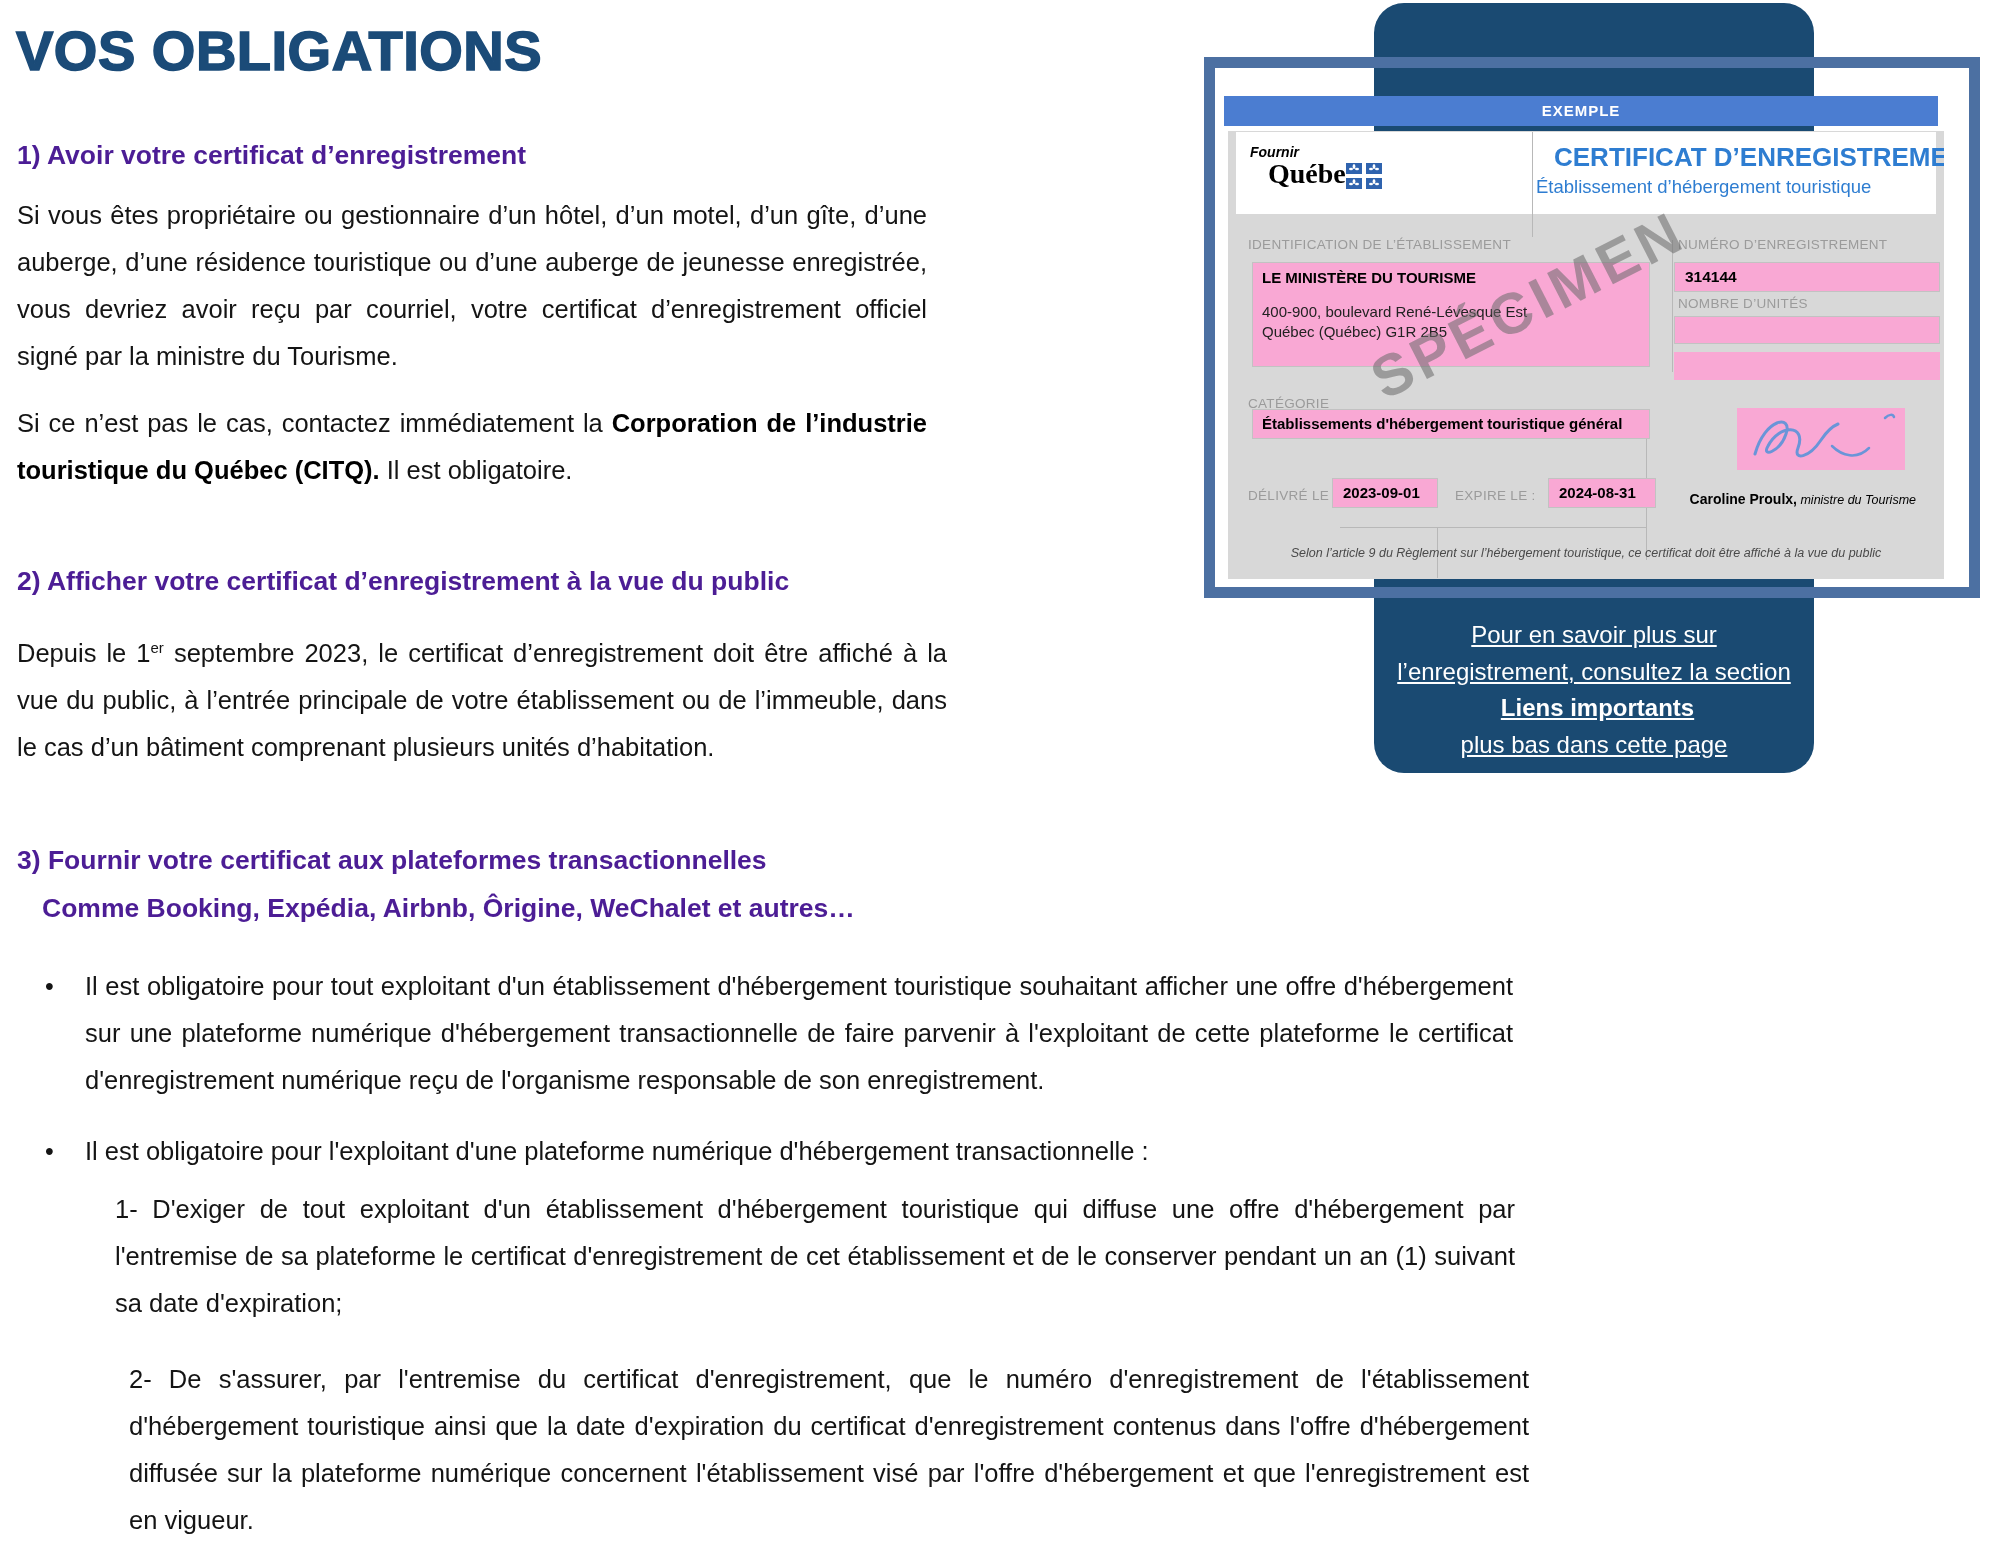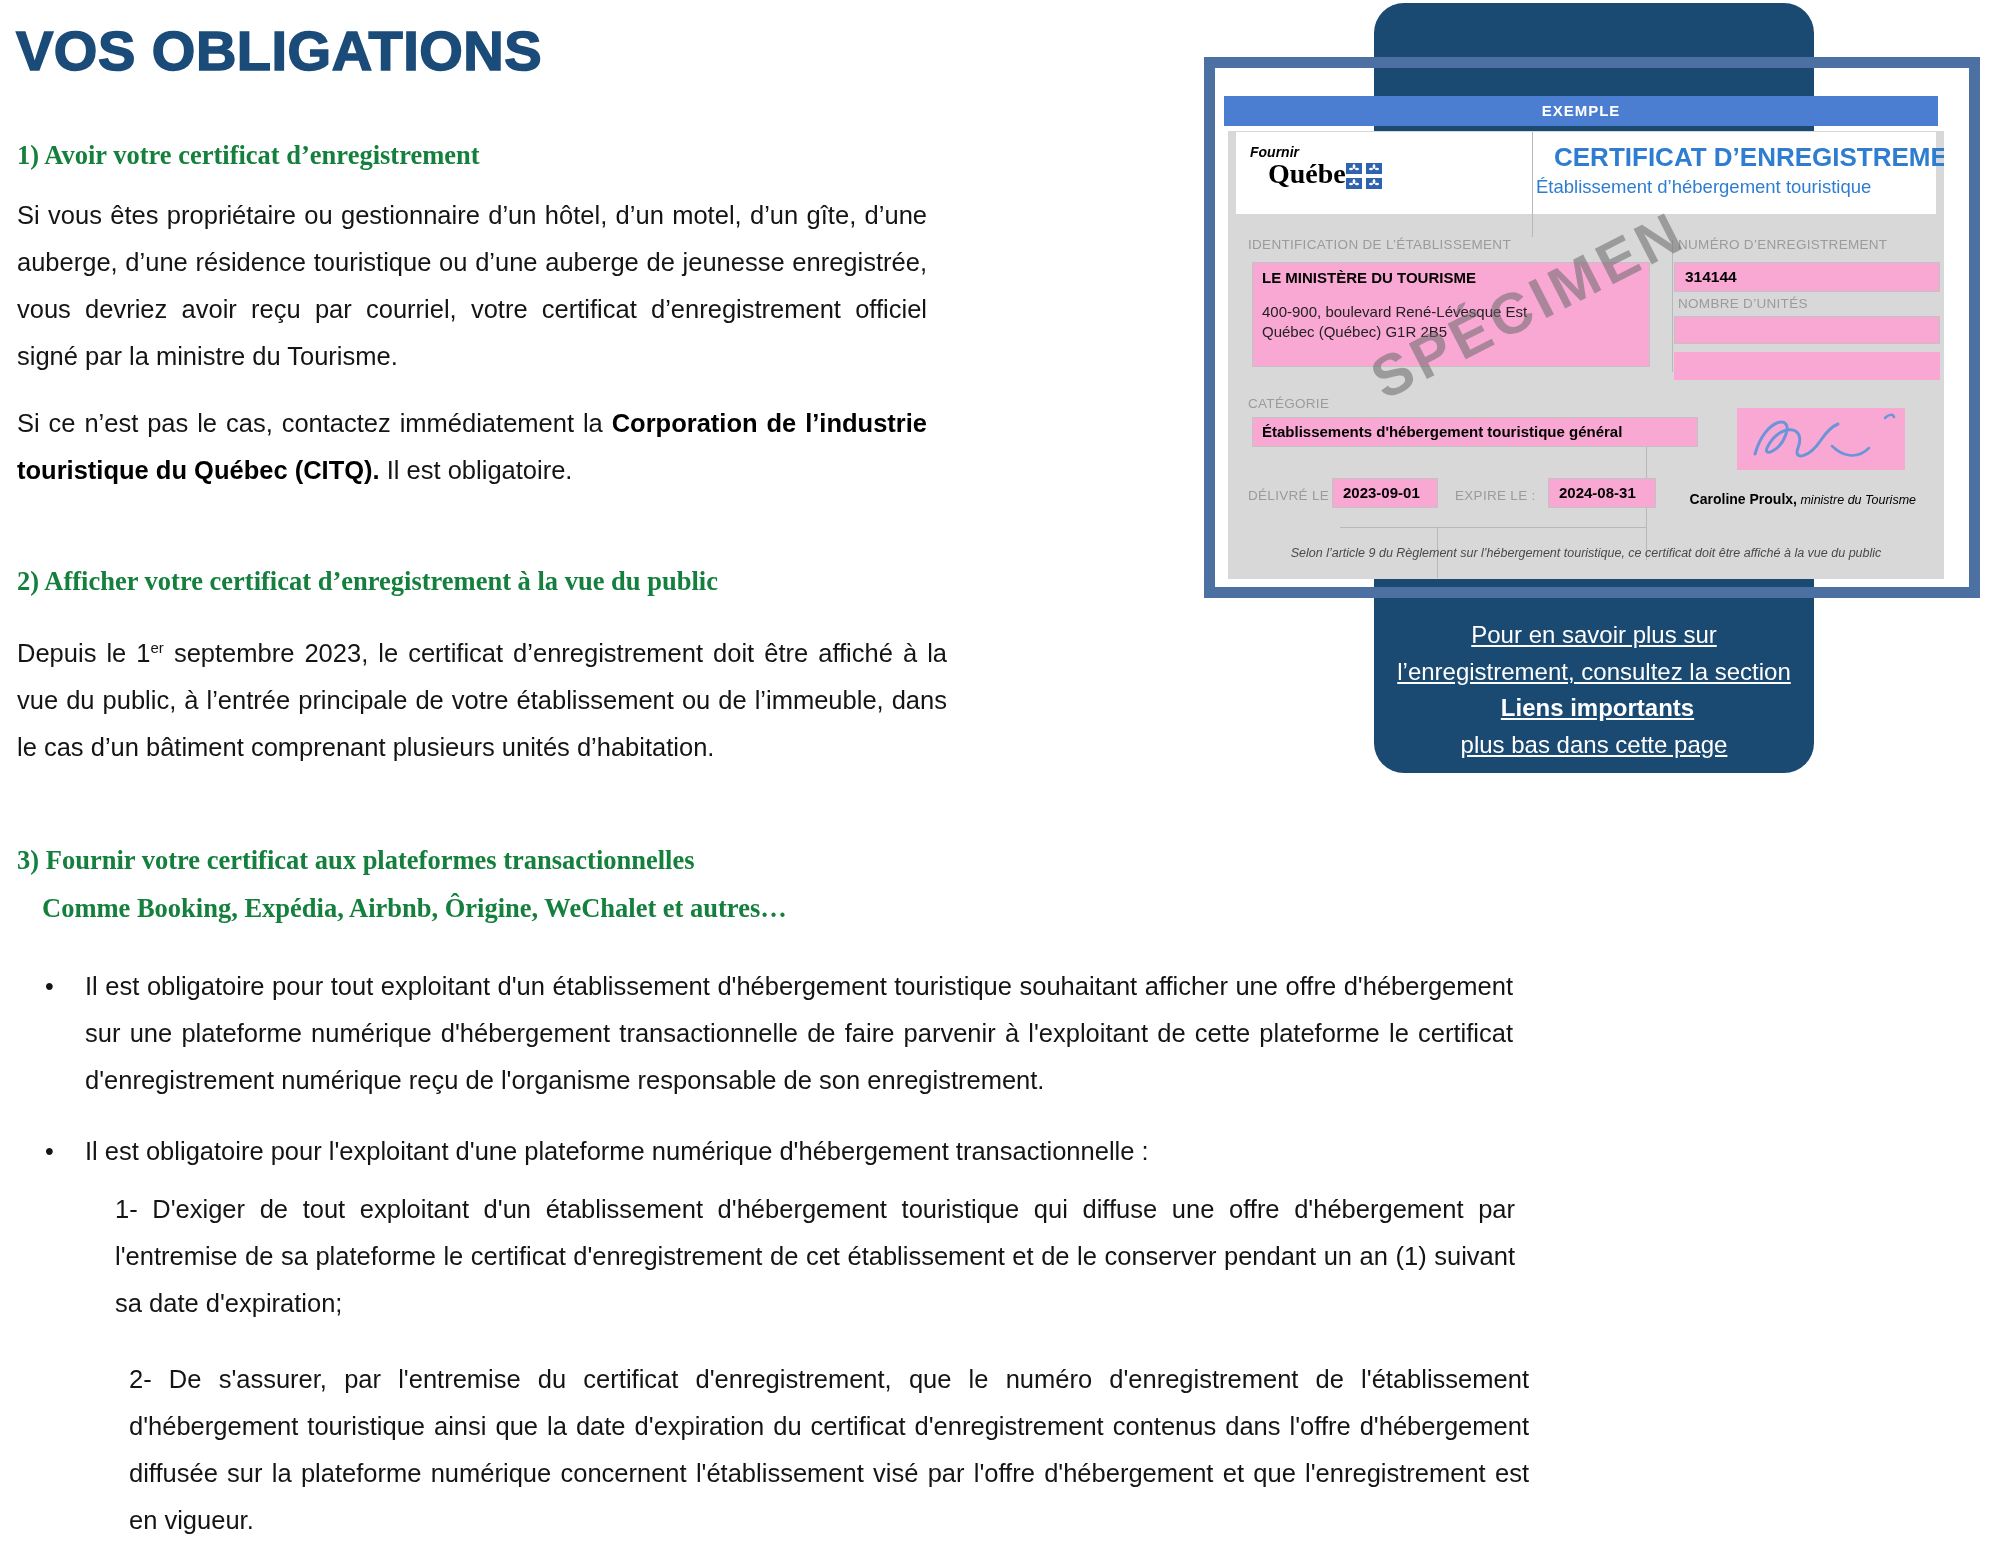--- a/index.html
+++ b/index.html
@@ -6,21 +6,21 @@
   #page{
     position:relative;width:2000px;height:1545px;background:#ffffff;overflow:hidden;
     font-family:"Liberation Sans",sans-serif;color:#141414;
   }
   .abs{position:absolute;}
   
   .doc-title{
     left:16px;top:18px;font-size:56px;font-weight:700;color:#1b4b78;
     letter-spacing:.5px;-webkit-text-stroke:1.6px #1b4b78;white-space:nowrap;
   }
-  .h-sec{font-size:26.5px;font-weight:700;color:#15803d;white-space:nowrap;font-family:Liberation Serif, serif;}
+  .h-sec{font-size:26.5px;font-weight:700;color:#4c1d95;white-space:nowrap;}
   .para{font-size:25.5px;line-height:47px;text-align:justify;color:#141414;}
   .para sup{font-size:15px;vertical-align:super;line-height:0;}
   .bullet-item{font-size:25.5px;line-height:47px;text-align:justify;}
   .bullet-item .dot{position:absolute;left:-40px;top:0;font-size:25px;}
   .subitem{font-size:25.5px;line-height:47px;text-align:justify;}
   
   .navy-band{left:1374px;top:3px;width:440px;height:770px;border-radius:30px;background:#1a4a72;z-index:1;}
   .info-text{position:absolute;left:0;right:0;bottom:10px;text-align:center;color:#ffffff;
     font-size:24px;line-height:36.5px;z-index:1;text-decoration:underline;}
   .info-text .bold-line{font-weight:700;padding-left:7px;}
@@ -159,21 +159,21 @@
       <div class="cert-addr">
         <div>400-900, boulevard René-Lévesque Est</div>
         <div>Québec (Québec) G1R 2B5</div>
       </div>
     </div>
     <div class="field" style="left:446px;top:131px;width:266px;height:30px;">
       <div class="cert-num">314144</div>
     </div>
     <div class="field" style="left:446px;top:185px;width:266px;height:28px;"></div>
     <div class="field" style="left:446px;top:221px;width:266px;height:28px;border:none;"></div>
-    <div class="field" style="left:24px;top:286px;width:446px;height:30px;">
+    <div class="field" style="left:24px;top:278px;width:398px;height:30px;">
       <div class="cert-cat">Établissements d'hébergement touristique général</div>
     </div>
     <div class="field" style="left:509px;top:277px;width:168px;height:62px;border:none;">
       <svg width="168" height="62" viewBox="0 0 168 62">
         <path d="M18,46 C28,10 56,6 49,26 C43,44 24,50 31,38 C42,16 70,16 61,40 C56,53 72,50 84,32 C90,23 96,18 101,16" fill="none" stroke="#6a95d8" stroke-width="3" stroke-linecap="round"></path>
         <path d="M95,38 C105,48 120,52 132,40" fill="none" stroke="#6a95d8" stroke-width="2.5" stroke-linecap="round"></path>
         <path d="M148,10 C152,6 156,6 157,9" fill="none" stroke="#6a95d8" stroke-width="2.5" stroke-linecap="round"></path>
       </svg>
     </div>
     <div class="field" style="left:104px;top:347px;width:106px;height:30px;">

